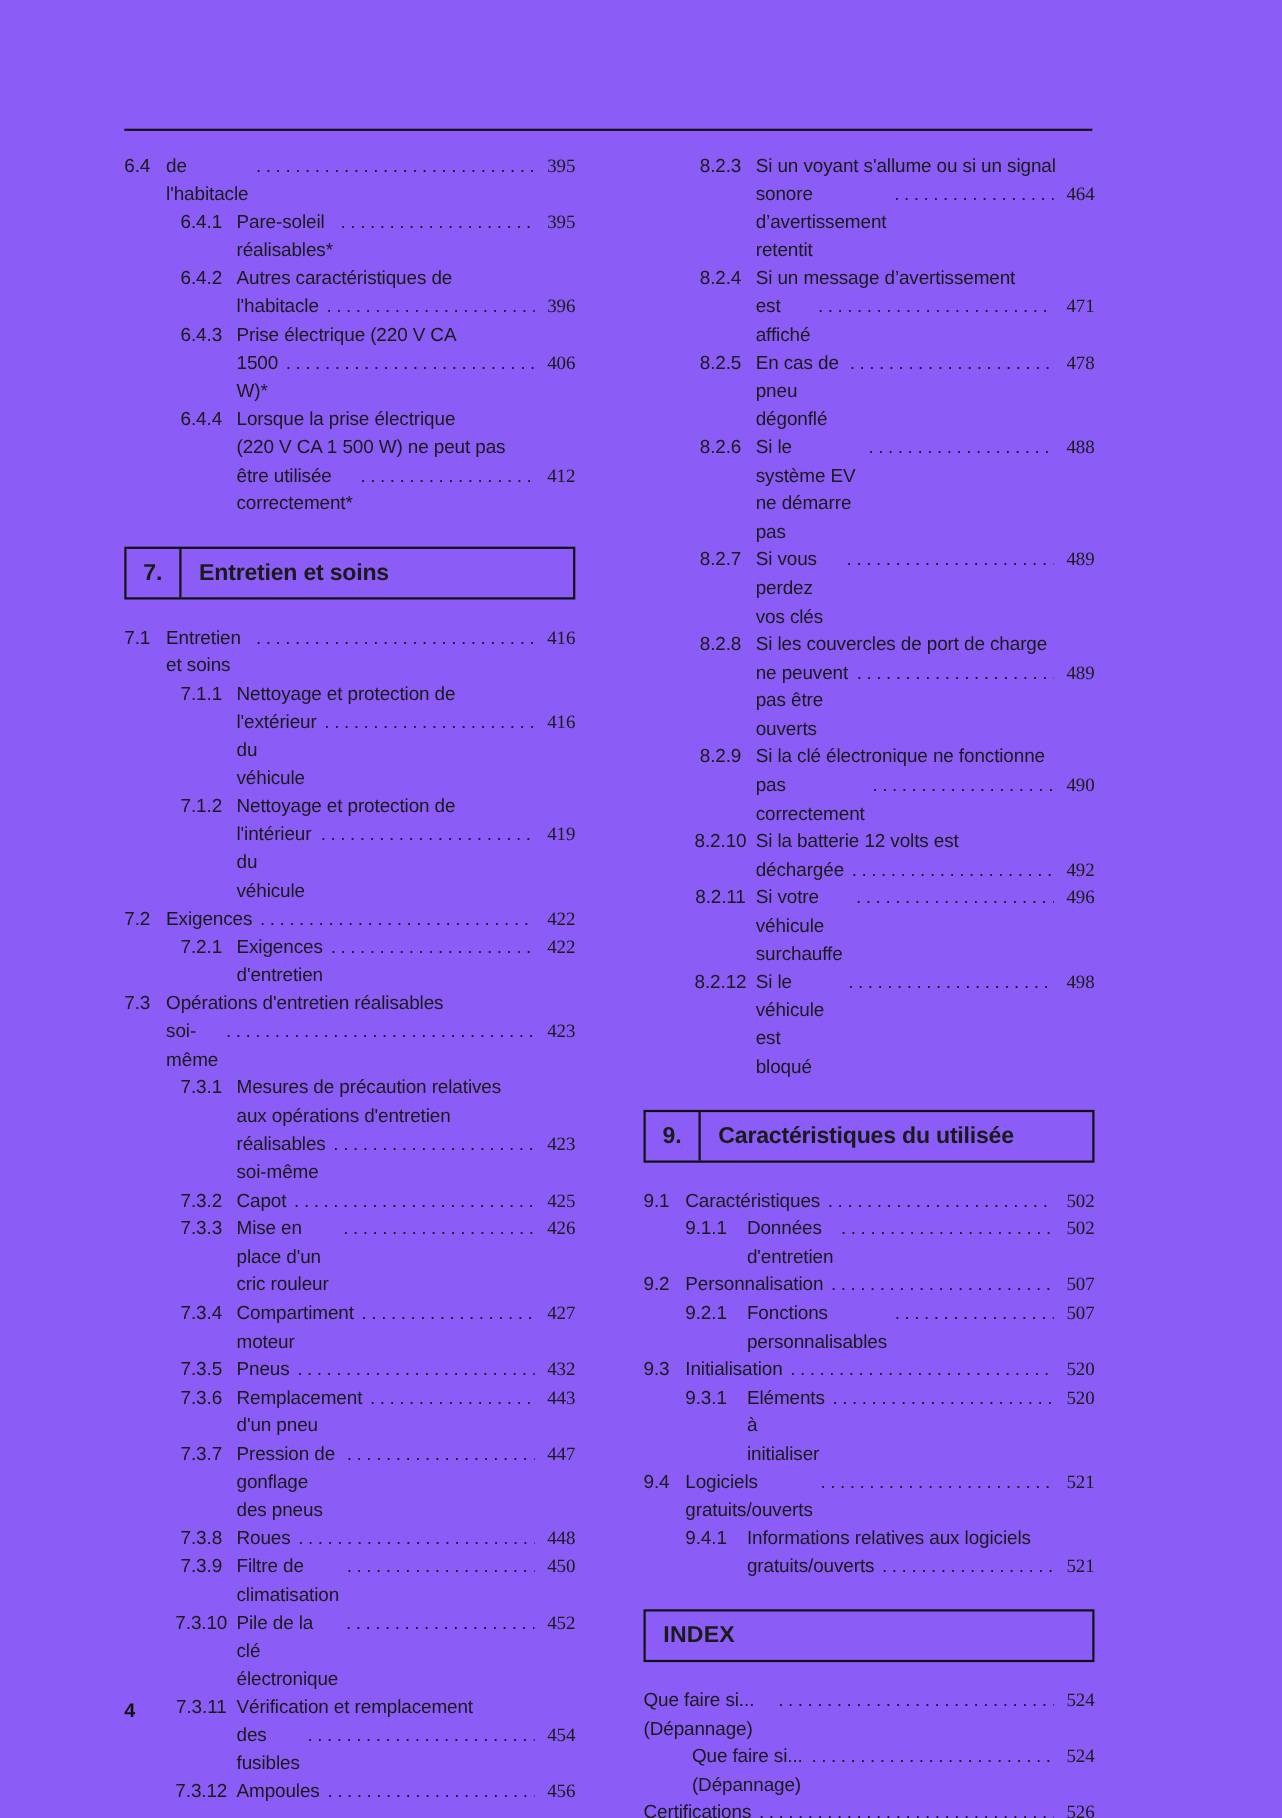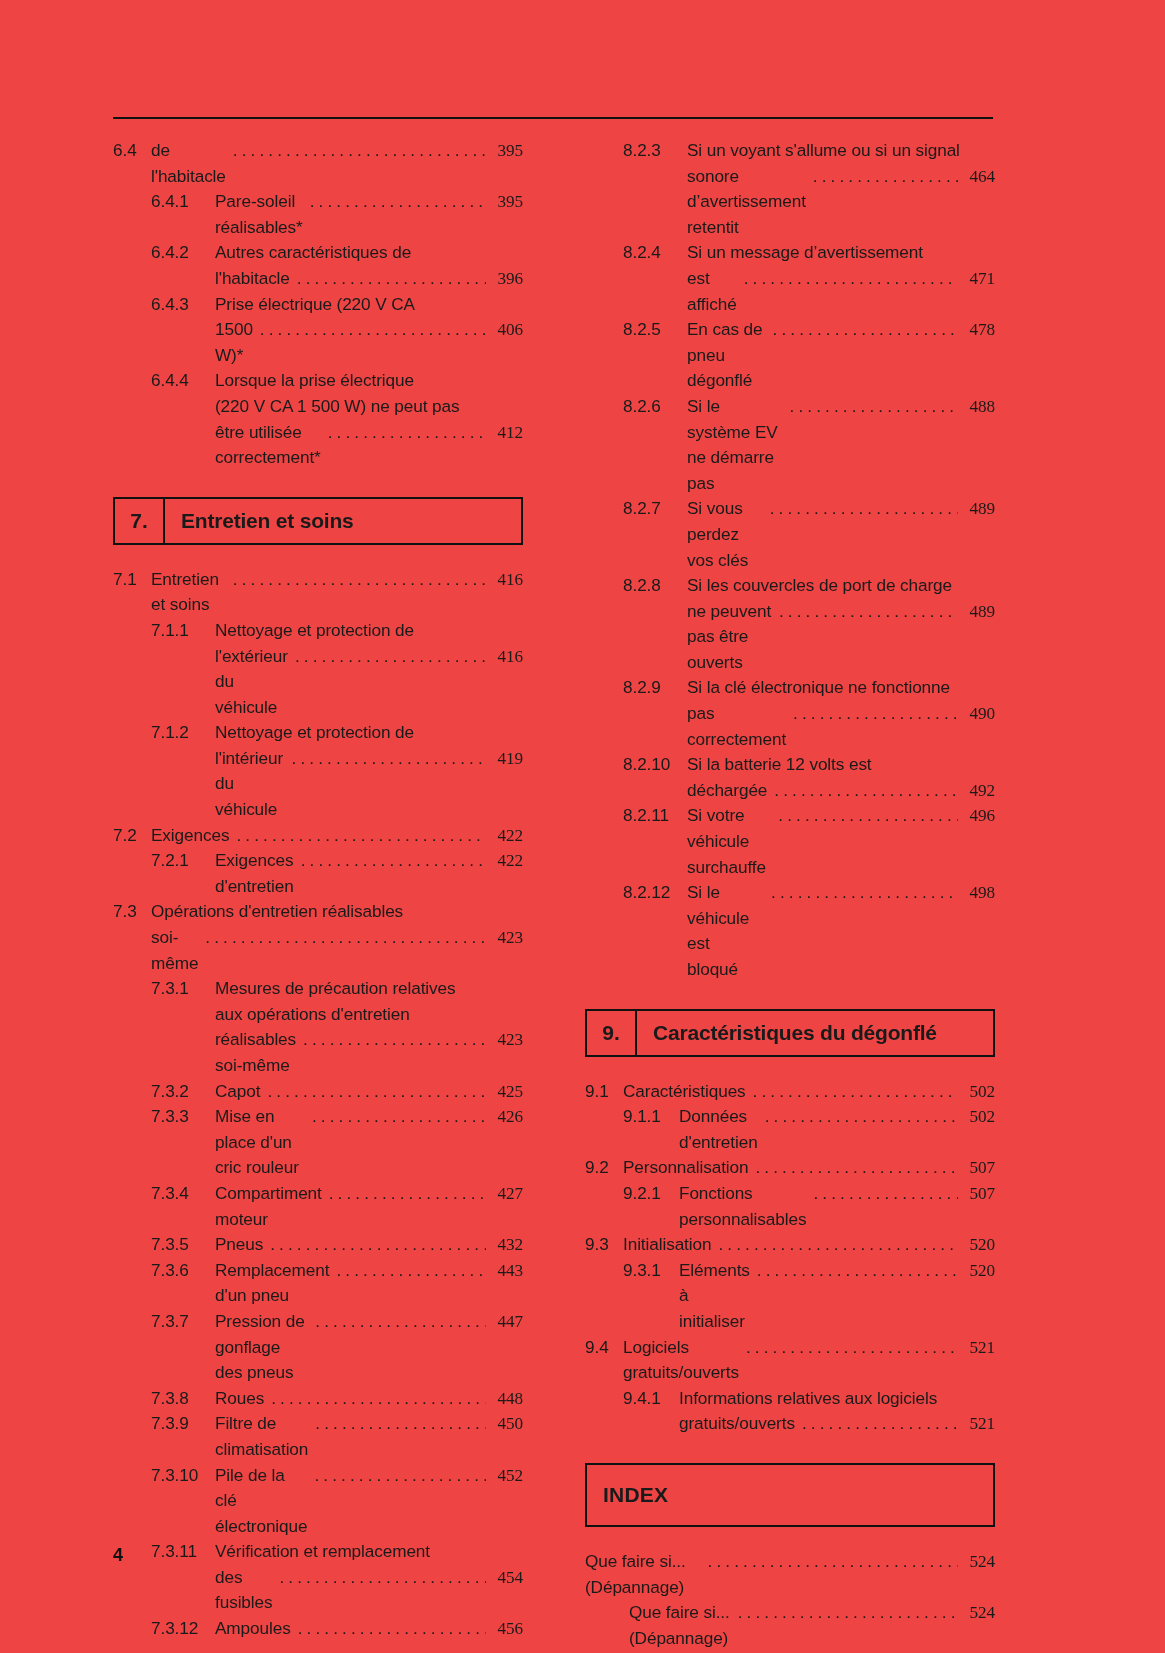--- a/index.html
+++ b/index.html
@@ -8,21 +8,21 @@
     background: #ffffff;
   }
   body {
     font-family: "Liberation Sans", sans-serif;
     color: #1a1a1a;
   }
   .page {
     position: relative;
     width: 1165px;
     height: 1653px;
-    background: #ef4444;
+    background: #8b5cf6;
     box-sizing: border-box;
     overflow: hidden;
   }
   .top-rule {
     position: absolute;
     left: 113px;
     top: 117px;
     width: 880px;
     height: 2px;
     background: #111111;
@@ -50,21 +50,21 @@
     letter-spacing: -0.1px;
     margin-bottom: 0px;
   }
   .entry .num {
     flex: 0 0 auto;
     white-space: nowrap;
     text-align: left;
   }
   .entry.lvl1 .num { width: 38px; }
   .entry.lvl2 .num { width: 56px; margin-left: 38px; }
-  .entry.lvl2w .num { width: 64px; margin-left: 38px; }
+  .entry.lvl2w .num { width: 64px; margin-left: 38px; text-align: center; }
   .entry.idx1 .num { width: 0px; }
   .entry.idx2 .num { width: 0px; margin-left: 44px; }
 
   .entry .body {
     flex: 1 1 auto;
     min-width: 0;
   }
   .line {
     display: flex;
     align-items: baseline;
@@ -120,21 +120,21 @@
     padding-left: 16px;
     font-weight: bold;
     font-size: 21px;
     letter-spacing: -0.2px;
   }
 
   
   .indexbox {
     display: flex;
     border: 2px solid #111111;
-    height: 64px;
+    height: 48px;
     align-items: center;
     padding-left: 16px;
     margin: 26px 0 22px 0;
     font-weight: bold;
     font-size: 21px;
     box-sizing: border-box;
     letter-spacing: 0.2px;
   }
 
   .page-number {
@@ -543,21 +543,21 @@
                 <span class="txt">Si le véhicule est bloqué</span>
                 <span class="leader"></span>
                 <span class="pg">498</span>
               </span>
             </span>
           </div>
         </div>
 
       <div class="chapter">
         <div class="cnum">9.</div>
-        <div class="ctitle">Caractéristiques du dégonflé</div>
+        <div class="ctitle">Caractéristiques du utilisée</div>
       </div>
 
       <div>
           <div class="entry lvl1">
             <span class="num">9.1</span>
             <span class="body">
               <span class="line">
                 <span class="txt">Caractéristiques</span>
                 <span class="leader"></span>
                 <span class="pg">502</span>

